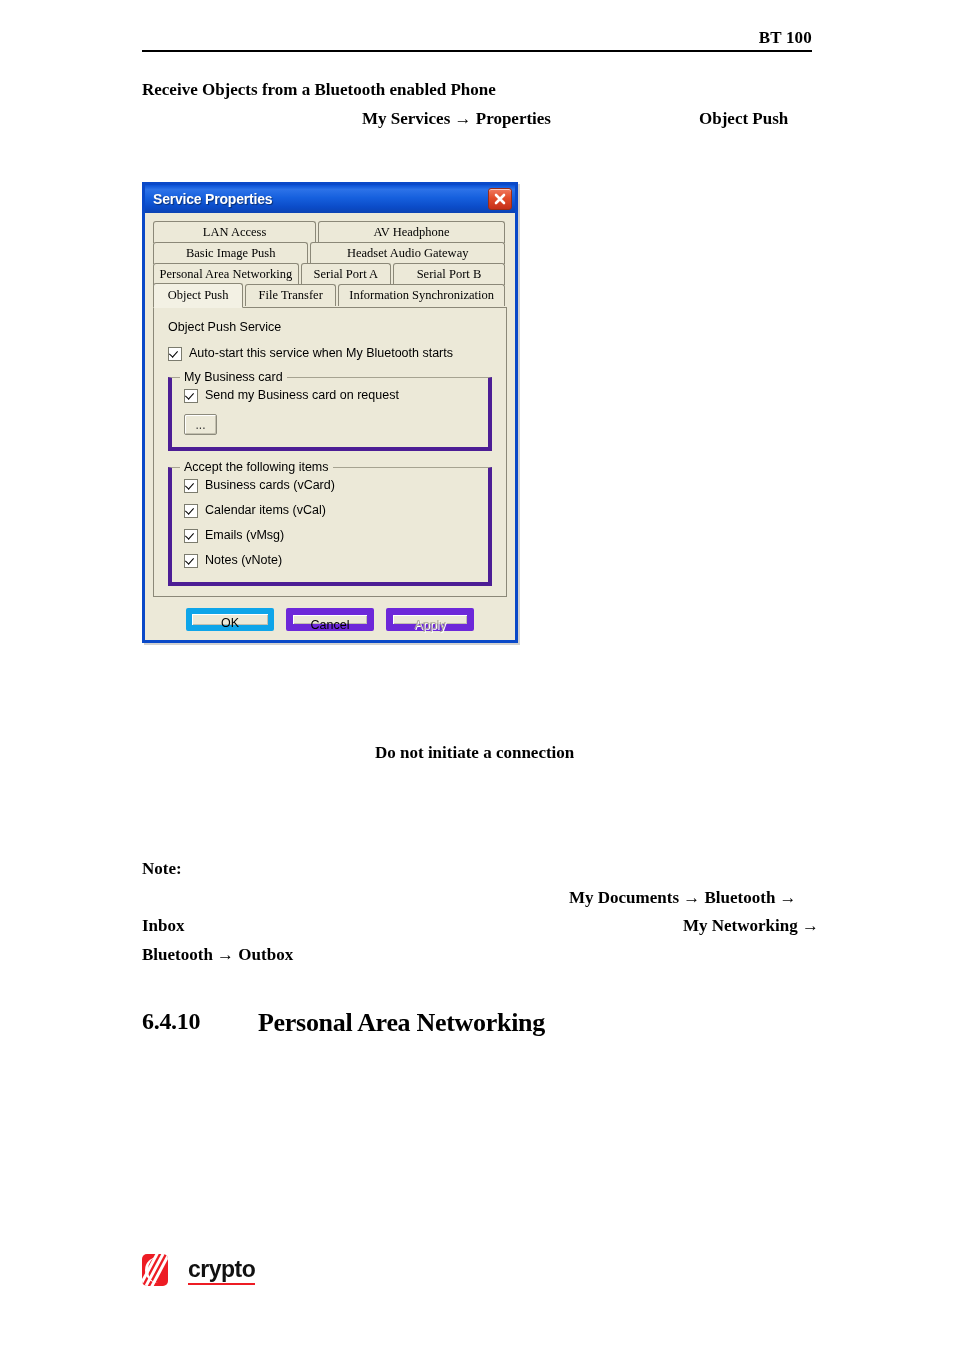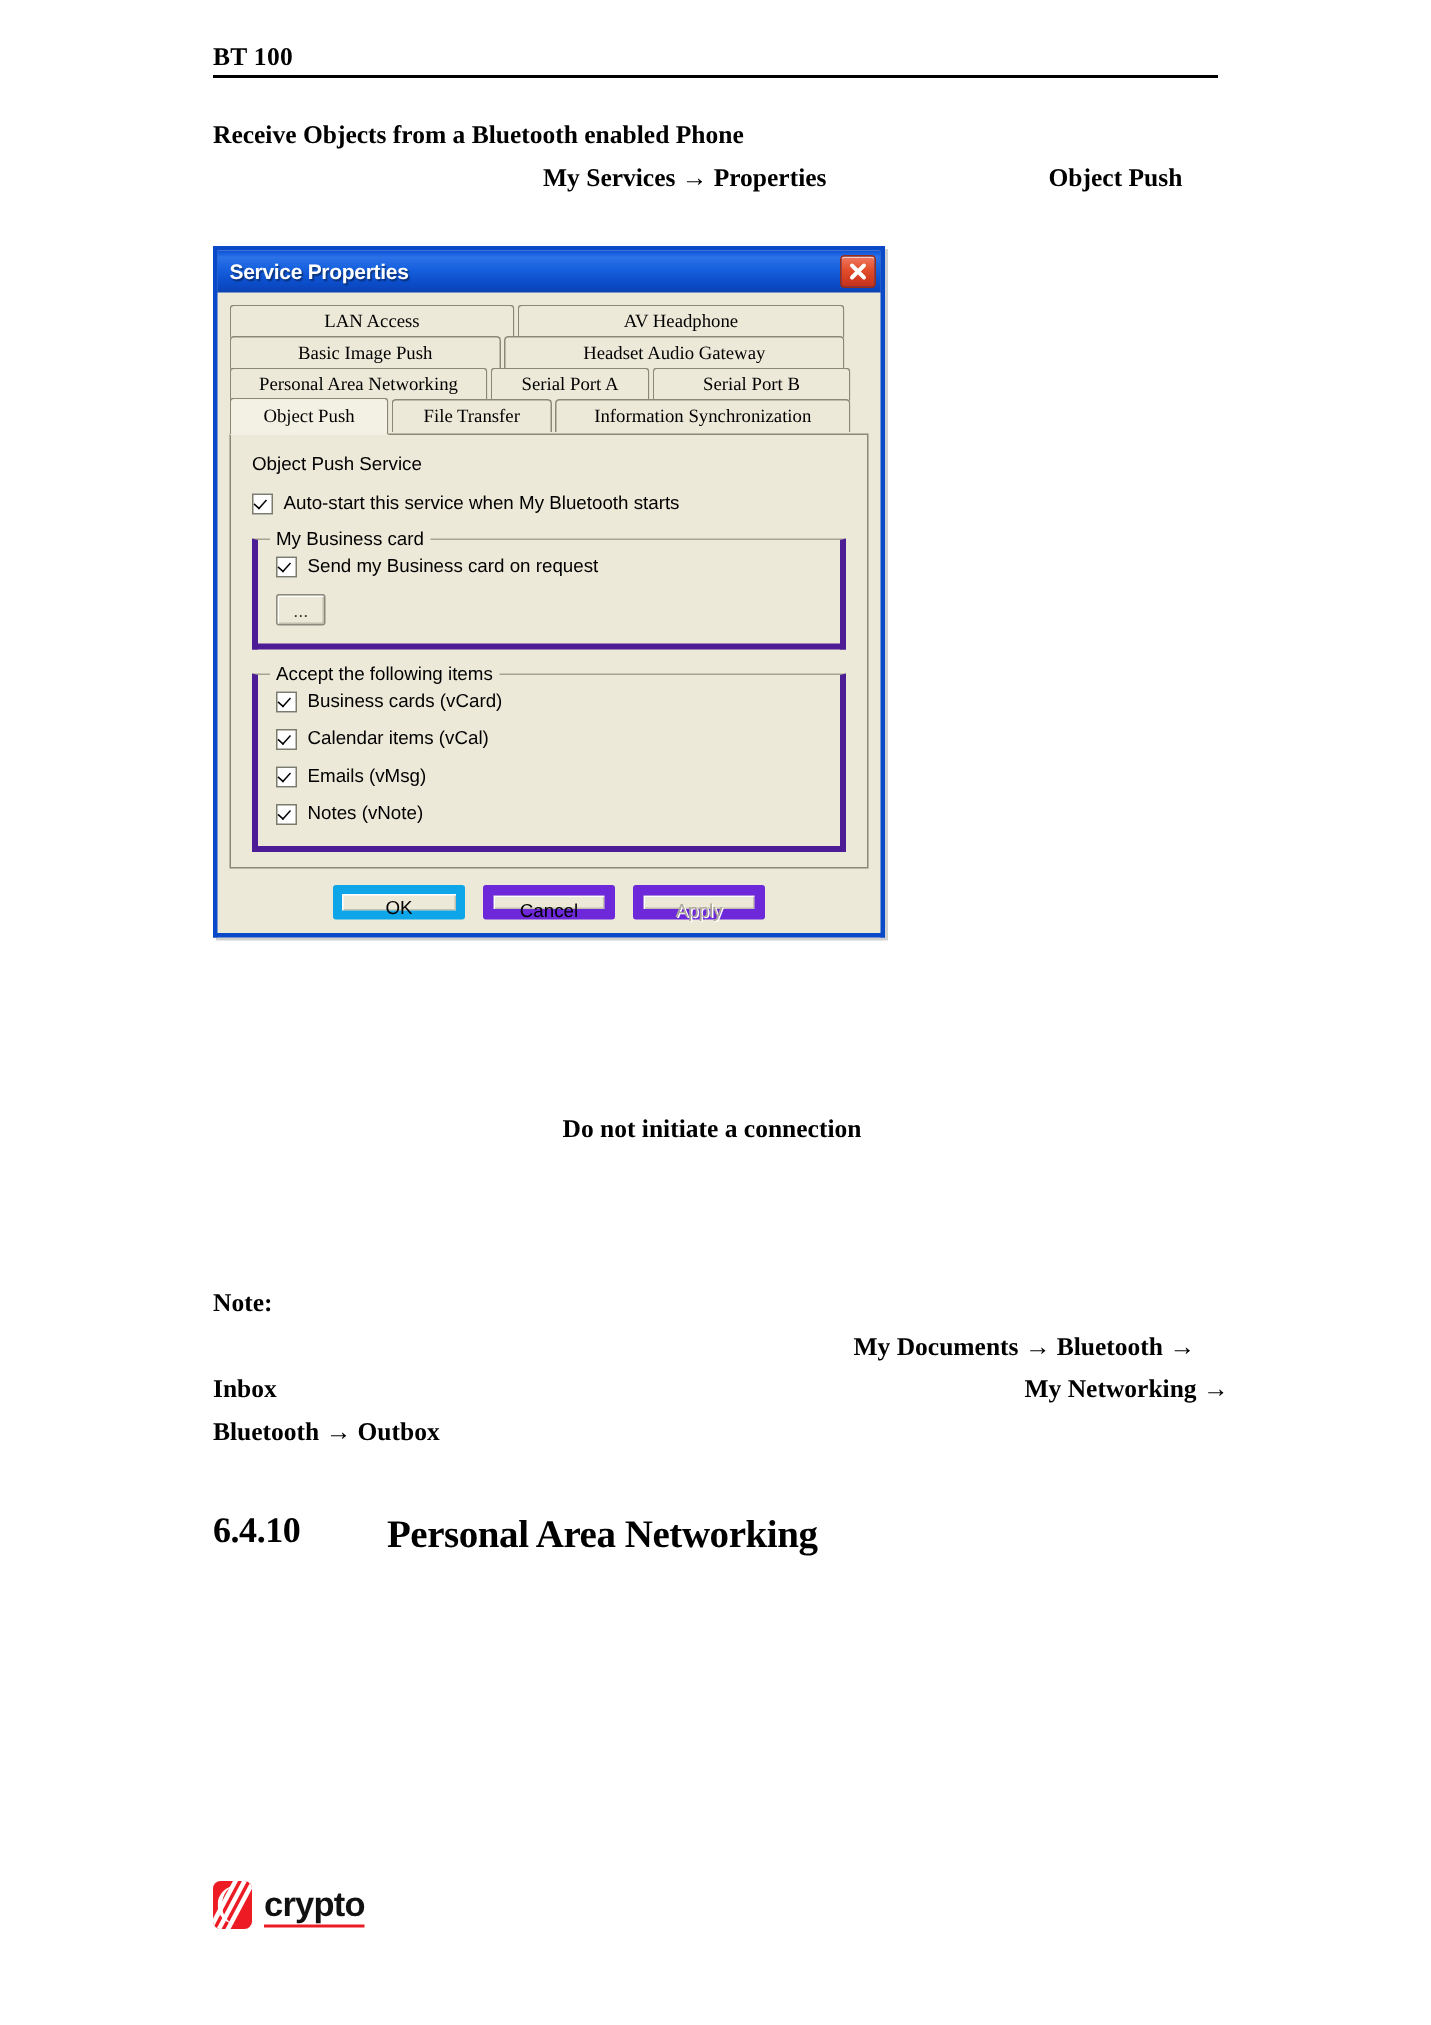--- a/index.html
+++ b/index.html
@@ -15,20 +15,21 @@
     color: #000000;
     overflow: hidden;
   }
 
   
   .page-header {
     position: absolute;
     left: 142px;
     top: 28px;
     width: 670px;
+    text-align: right;
   }
   .page-header .hdr-title {
     font-family: "Liberation Serif", serif;
     font-weight: bold;
     font-size: 17px;
     line-height: 20px;
     letter-spacing: 0.2px;
   }
   .page-header .hdr-rule {
     margin-top: 2px;
@@ -64,21 +65,21 @@
     letter-spacing: -0.3px;
   }
 
   
   .logo-wrap {
     position: absolute;
     left: 142px;
     top: 1254px;
     display: flex;
     align-items: center;
-    gap: 8px;
+    gap: 20px;
   }
   .logo-mark {
     position: relative;
     width: 26px;
     height: 32px;
     border-radius: 5px;
     background: #ED1C24;
     overflow: hidden;
   }
   .logo-mark .slash {
@@ -115,22 +116,22 @@
     left: 0; bottom: 0;
     height: 2px;
     background: #ED1C24;
     width: 100%;
   }
 
   
   .dialog {
     position: absolute;
     left: 142px;
-    top: 164px;
-    width: 448px;
+    top: 182px;
+    width: 376px;
     box-sizing: border-box;
     border: 3px solid #0A49C8;
     border-top: none;
     background: #ECE9D8;
     font-family: "Liberation Sans", sans-serif;
     box-shadow: 2px 2px 0 rgba(0,0,0,0.18);
   }
   .titlebar {
     height: 28px;
     background: linear-gradient(180deg,#0A51D6 0%, #2C72E8 16%, #1660DE 45%, #0B4CC9 78%, #0B43B3 100%);

